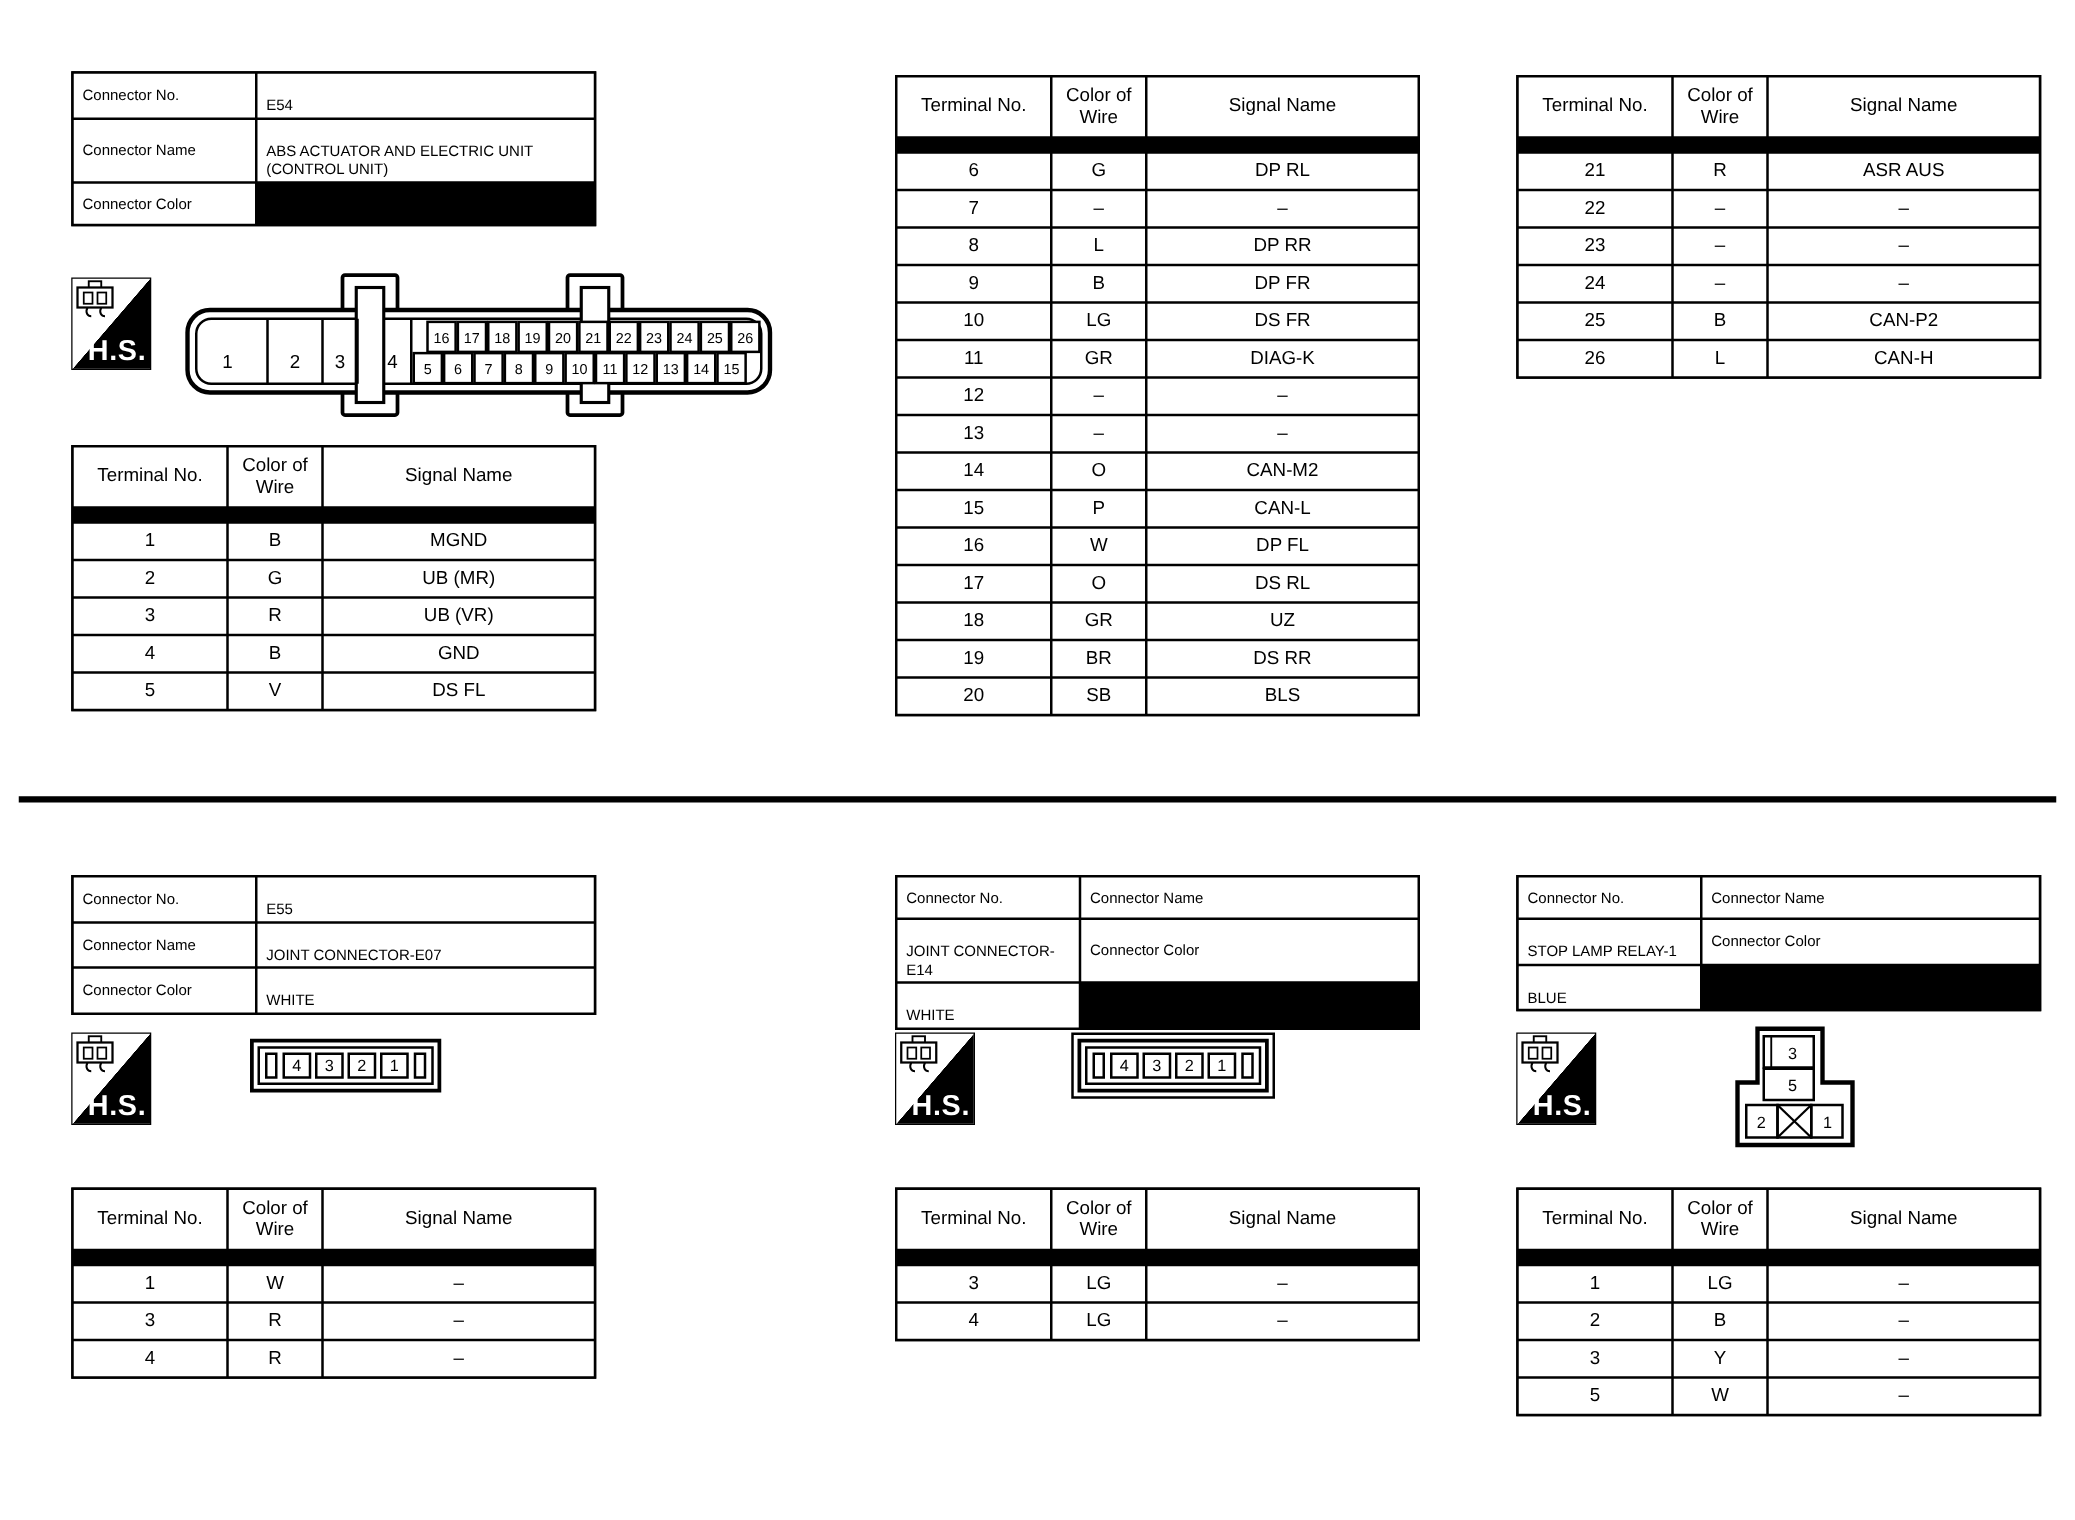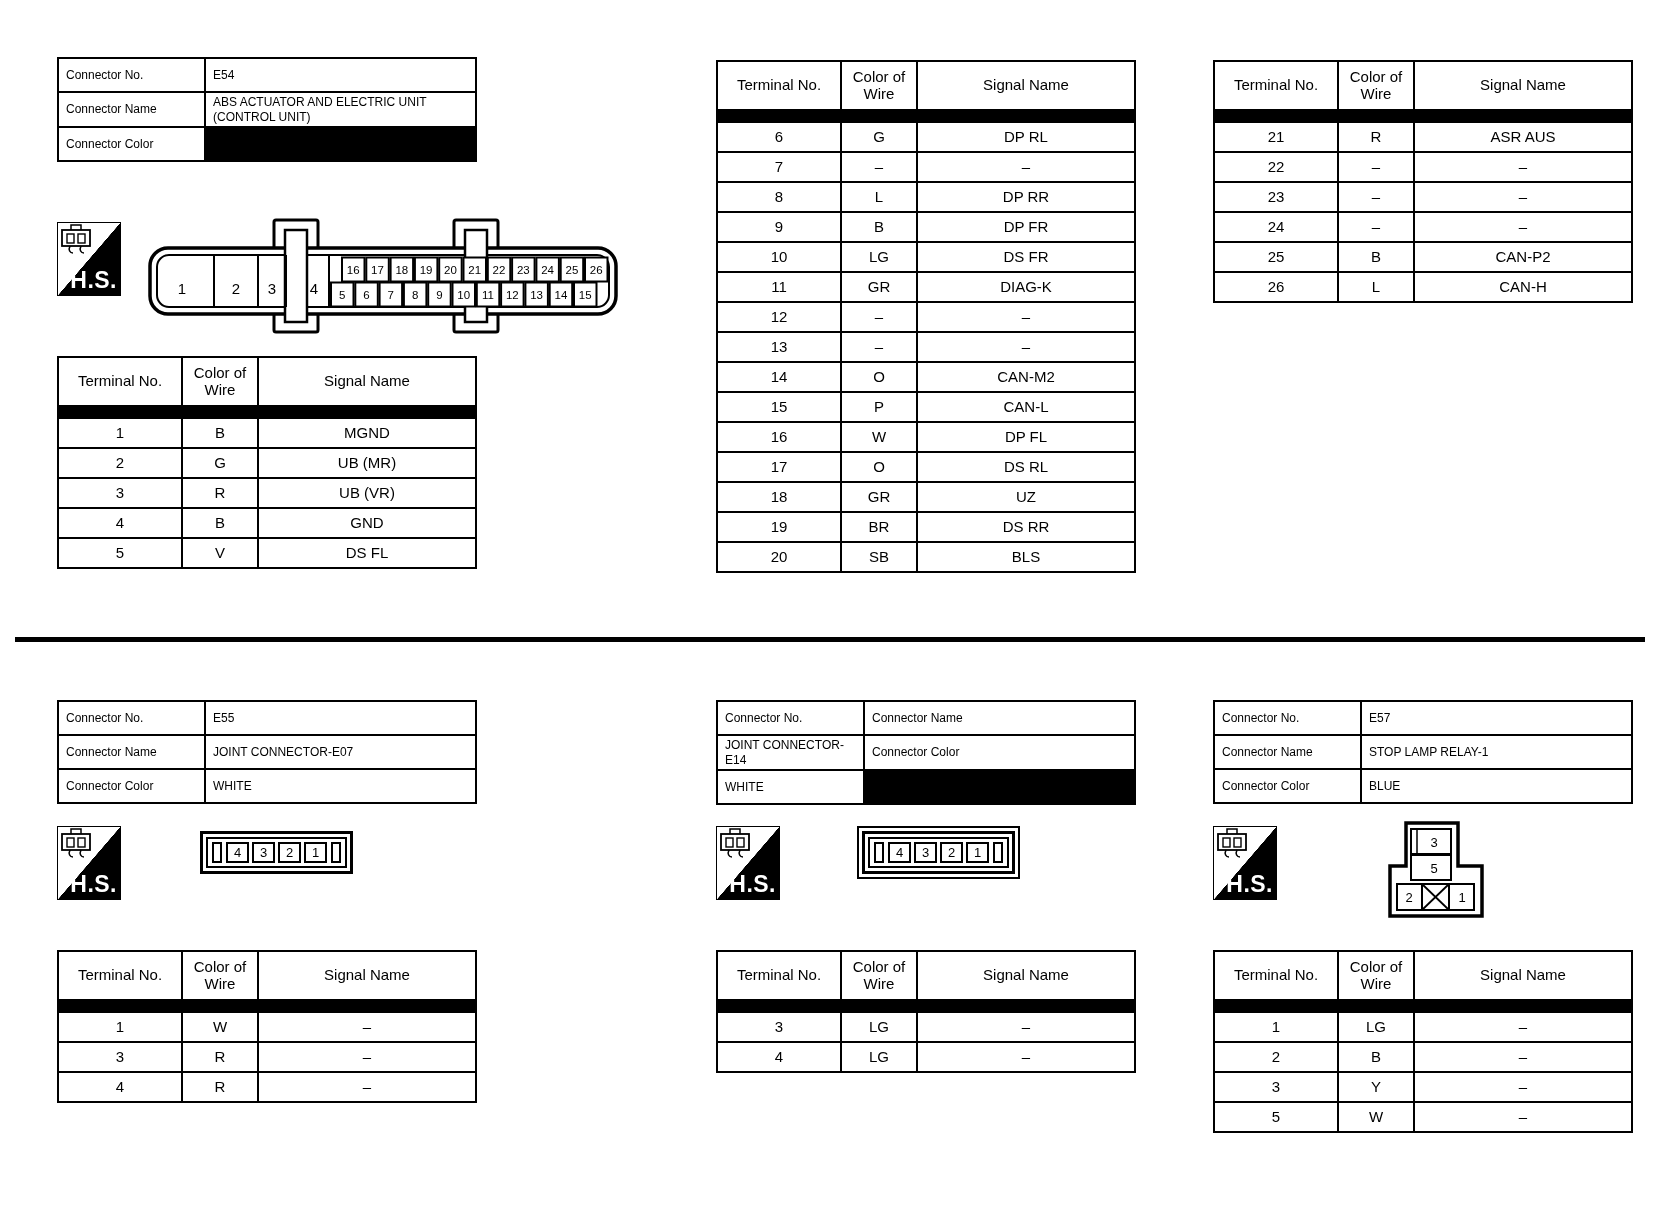--- a/index.html
+++ b/index.html
@@ -4,21 +4,21 @@
 <style>
   html,body{margin:0;padding:0;background:#fff;}
   .page{position:relative;width:1660px;height:1216px;background:#ffffff;
         font-family:"Liberation Sans",sans-serif;color:#000;overflow:hidden;}
 
   
   .itable{position:absolute;display:grid;grid-template-columns:145px 1fr;gap:2px;
           background:#000;border:2px solid #000;width:420px;box-sizing:border-box;}
   .itable .cell{background:#fff;display:flex;align-items:center;min-height:28px;
                 padding:2px 7px;font-size:12px;line-height:1.22;}
-  .itable .val span{display:inline-block;max-width:215px;}
+  .itable .val span{display:inline-block;max-width:215px;margin-top:16px;}
 
   
   .ttable{position:absolute;display:grid;grid-template-columns:122px 74px 1fr;gap:2px;
           background:#000;border:2px solid #000;width:420px;box-sizing:border-box;}
   .ttable .cell{background:#fff;display:flex;align-items:center;justify-content:center;
                 min-height:28px;font-size:15px;text-align:center;line-height:1.12;}
   .ttable .th{min-height:47px;margin-bottom:12px;}
 
   
   .hsicon{position:absolute;width:64px;height:74px;box-sizing:border-box;border:1.5px solid #000;
@@ -341,23 +341,20 @@
   <div class="cell c0">3</div>
       <div class="cell c1">LG</div>
       <div class="cell c2">–</div>
       <div class="cell c0">4</div>
       <div class="cell c1">LG</div>
       <div class="cell c2">–</div>
     </div>
 
   <div class="itable" style="left:1213px;top:700px;">
     <div class="cell lab">Connector No.</div>
-    <div class="cell val">
-        <span>E57</span>
-      </div>
     <div class="cell lab">Connector Name</div>
     <div class="cell val">
         <span>STOP LAMP RELAY-1</span>
       </div>
     <div class="cell lab">Connector Color</div>
     <div class="cell val">
         <span>BLUE</span>
       </div>
   </div>
 

